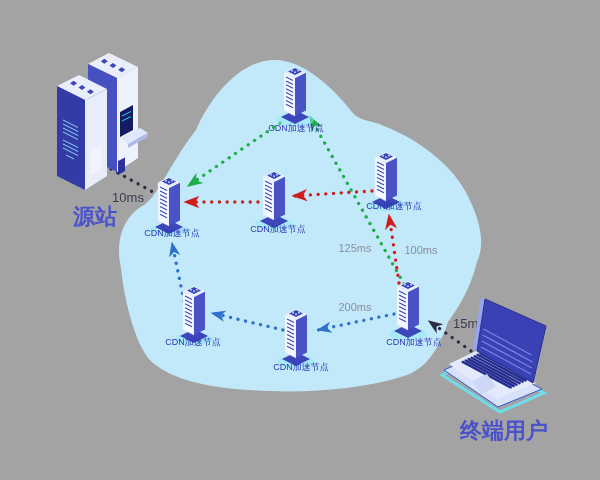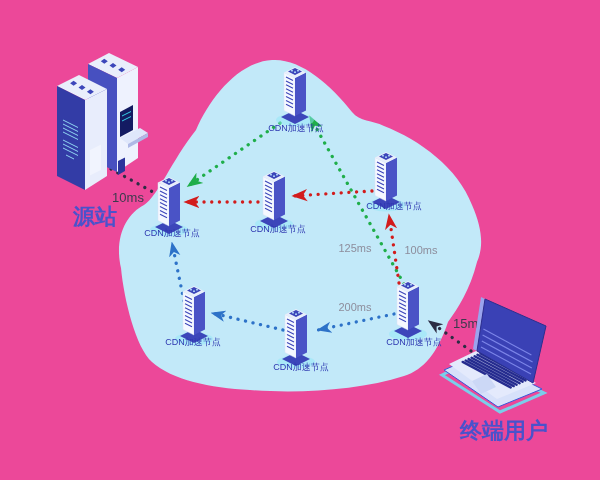--- a/index.html
+++ b/index.html
@@ -1,16 +1,16 @@
 <!DOCTYPE html>
 <html><head>
 <meta charset="utf-8">
 <style>
   html,body{margin:0;padding:0;background:#ffffff;}
-  .stage{position:relative;width:600px;height:480px;background:#ec4899;overflow:hidden;
+  .stage{position:relative;width:600px;height:480px;background:#a3a3a3;overflow:hidden;
          font-family:"Liberation Sans",sans-serif;}
   svg{position:absolute;left:0;top:0;}
   .dots{fill:none;stroke-linecap:round;stroke-width:3.3;stroke-dasharray:0.1 7.6;}
   .dots-dark{stroke:#2c2c44;}
   .dots-green{stroke:#1fae4a;}
   .dots-red{stroke:#d21c1c;}
   .dots-blue{stroke:#2d72c8;}
   .node-label{font-size:9px;fill:#2d37b0;text-anchor:middle;}
   .lat-big{font-size:13px;fill:#3b3b4d;text-anchor:middle;}
   .lat-small{font-size:11px;fill:#8d8d9c;text-anchor:middle;}

